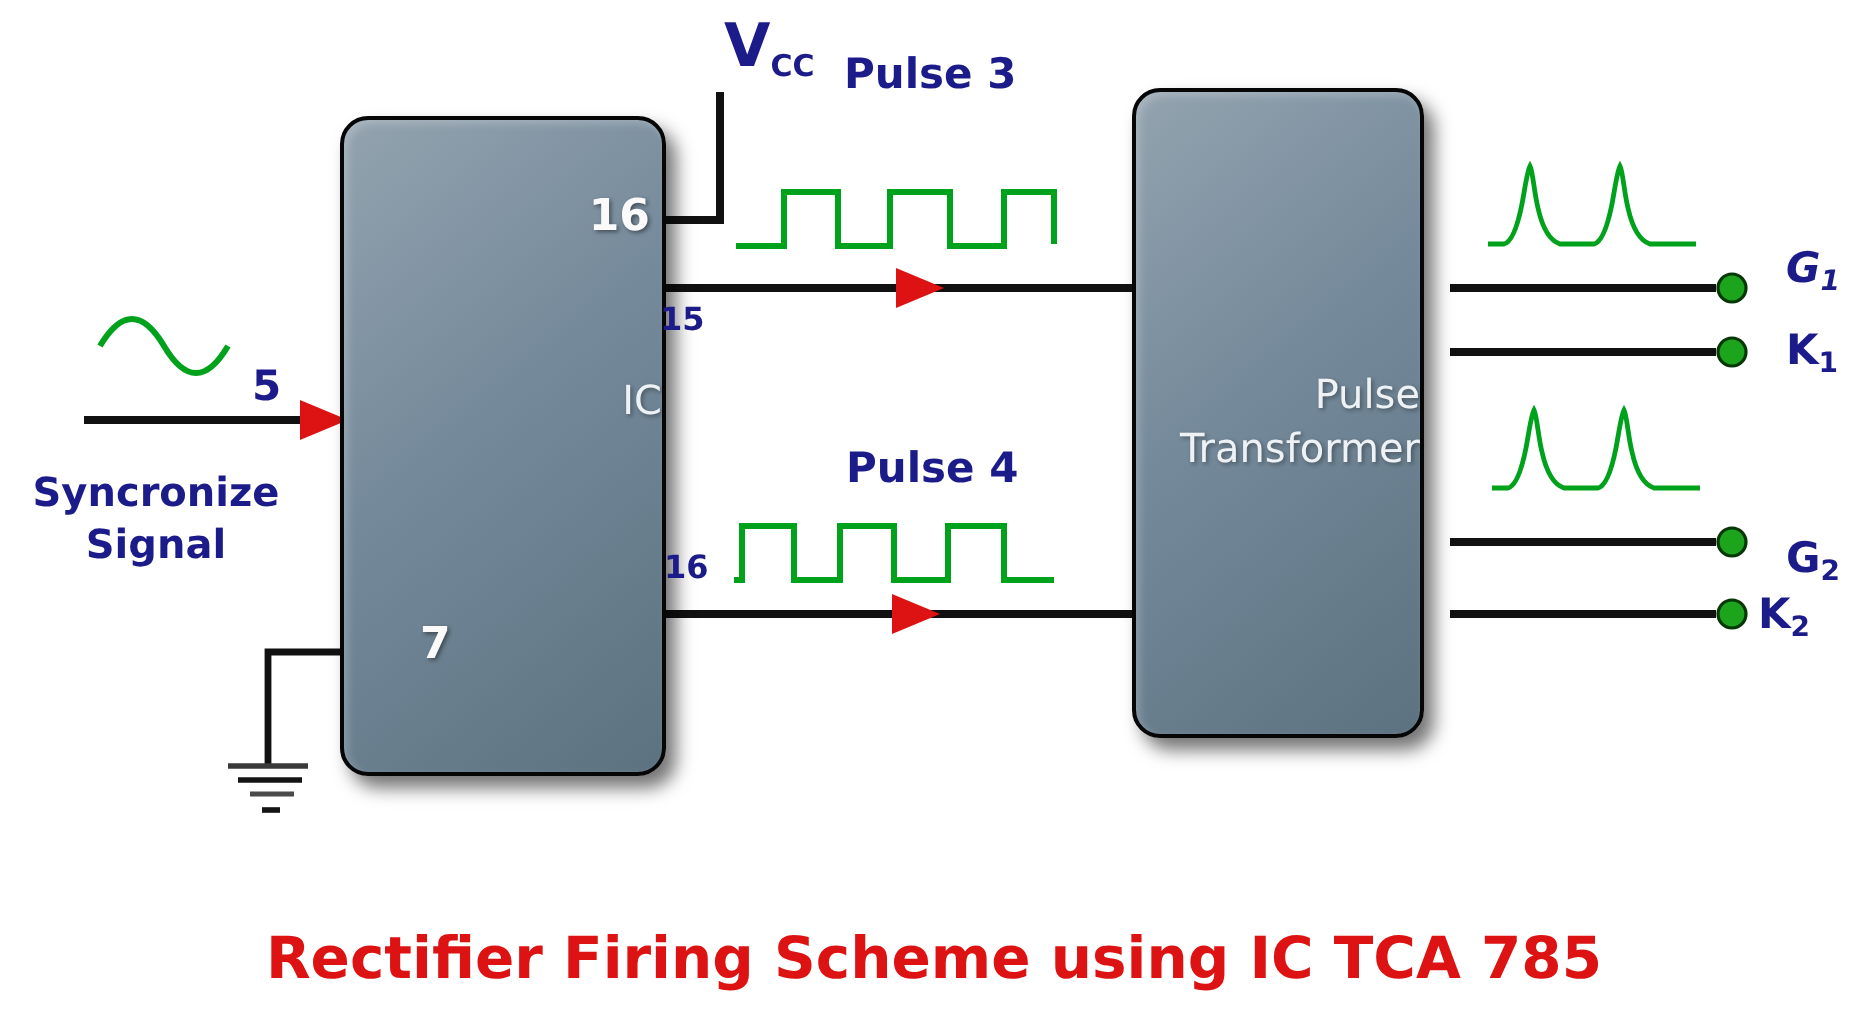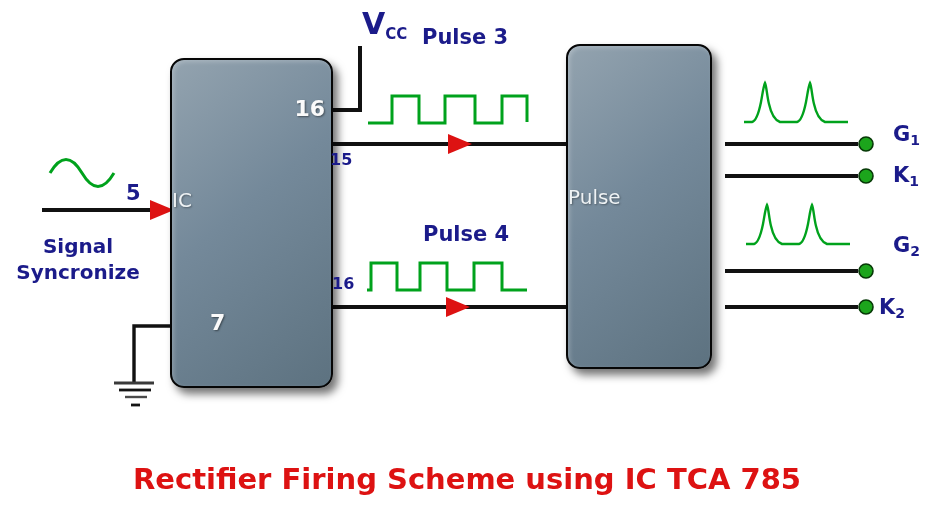--- a/index.html
+++ b/index.html
@@ -27,21 +27,21 @@
   .block{
     position:absolute;box-sizing:border-box;border:2px solid #060606;border-radius:14px;
     background:linear-gradient(140deg,var(--block-light) 0%,var(--block-mid) 45%,var(--block-dark) 100%);
     box-shadow:5px 6px 9px rgba(0,0,0,0.55), inset 2px 2px 4px rgba(255,255,255,0.22);
   }
   .block .pin{
     position:absolute;color:#fafafa;font-weight:bold;font-size:22px;
     text-shadow:1px 1px 2px rgba(0,0,0,0.45);
   }
   .block .bname{
-    position:absolute;left:0;width:100%;text-align:left;color:var(--block-text);
+    position:absolute;left:0;width:100%;text-align:right;color:var(--block-text);
     font-size:20px;line-height:27px;text-shadow:1px 1px 2px rgba(0,0,0,0.35);
   }
   .lbl{position:absolute;color:var(--navy);font-weight:bold;white-space:nowrap;}
   .f21{font-size:21px;}
   .f22{font-size:16px;}
   .f20{font-size:20px;}
   .sub{font-size:14px;vertical-align:-4px;}
   .vccsub{font-size:15px;vertical-align:-5px;}
   .vcc{font-size:30px;}
   .sync{text-align:center;line-height:26px;}
@@ -100,46 +100,47 @@
     <div class="pin" style="right:6px;top:36px;">16</div>
     <div class="pin" style="left:38px;top:250px;">7</div>
     <div class="bname" style="top:127px;">
       <div>IC</div>
     </div>
   </div>
 
   <div class="block" style="left:566px;top:44px;width:146px;height:325px;">
     <div class="bname" style="top:138px;">
       <div>Pulse</div>
+      <div>Transformer</div>
     </div>
   </div>
 
   <div class="lbl" style="left:362px;top:6px;">
     <span class="vcc">V</span><span class="vccsub">CC</span>
   </div>
 
   <div class="lbl f21" style="left:422px;top:25px;">Pulse 3</div>
   <div class="lbl f21" style="left:423px;top:222px;">Pulse 4</div>
 
   <div class="lbl f21" style="left:126px;top:181px;">5</div>
   <div class="lbl f20 sync" style="left:8px;top:233px;width:140px;">
+    <div>Syncronize</div>
     <div>Signal</div>
-    <div>Syncronize</div>
   </div>
 
   <div class="lbl f22" style="left:330px;top:150px;">15</div>
   <div class="lbl f22" style="left:332px;top:274px;">16</div>
 
-  <div class="lbl f21" style="left:893px;top:122px;">
+  <div class="lbl f21" style="left:893px;top:122px;font-style:italic;">
     <span>G</span><span class="sub">1</span>
   </div>
   <div class="lbl f21" style="left:893px;top:163px;">
     <span>K</span><span class="sub">1</span>
   </div>
-  <div class="lbl f21" style="left:893px;top:233px;">
+  <div class="lbl f21" style="left:893px;top:267px;">
     <span>G</span><span class="sub">2</span>
   </div>
   <div class="lbl f21" style="left:879px;top:295px;">
     <span>K</span><span class="sub">2</span>
   </div>
 
   <div class="title">Rectifier Firing Scheme using IC TCA 785</div>
 
 </div>
 

